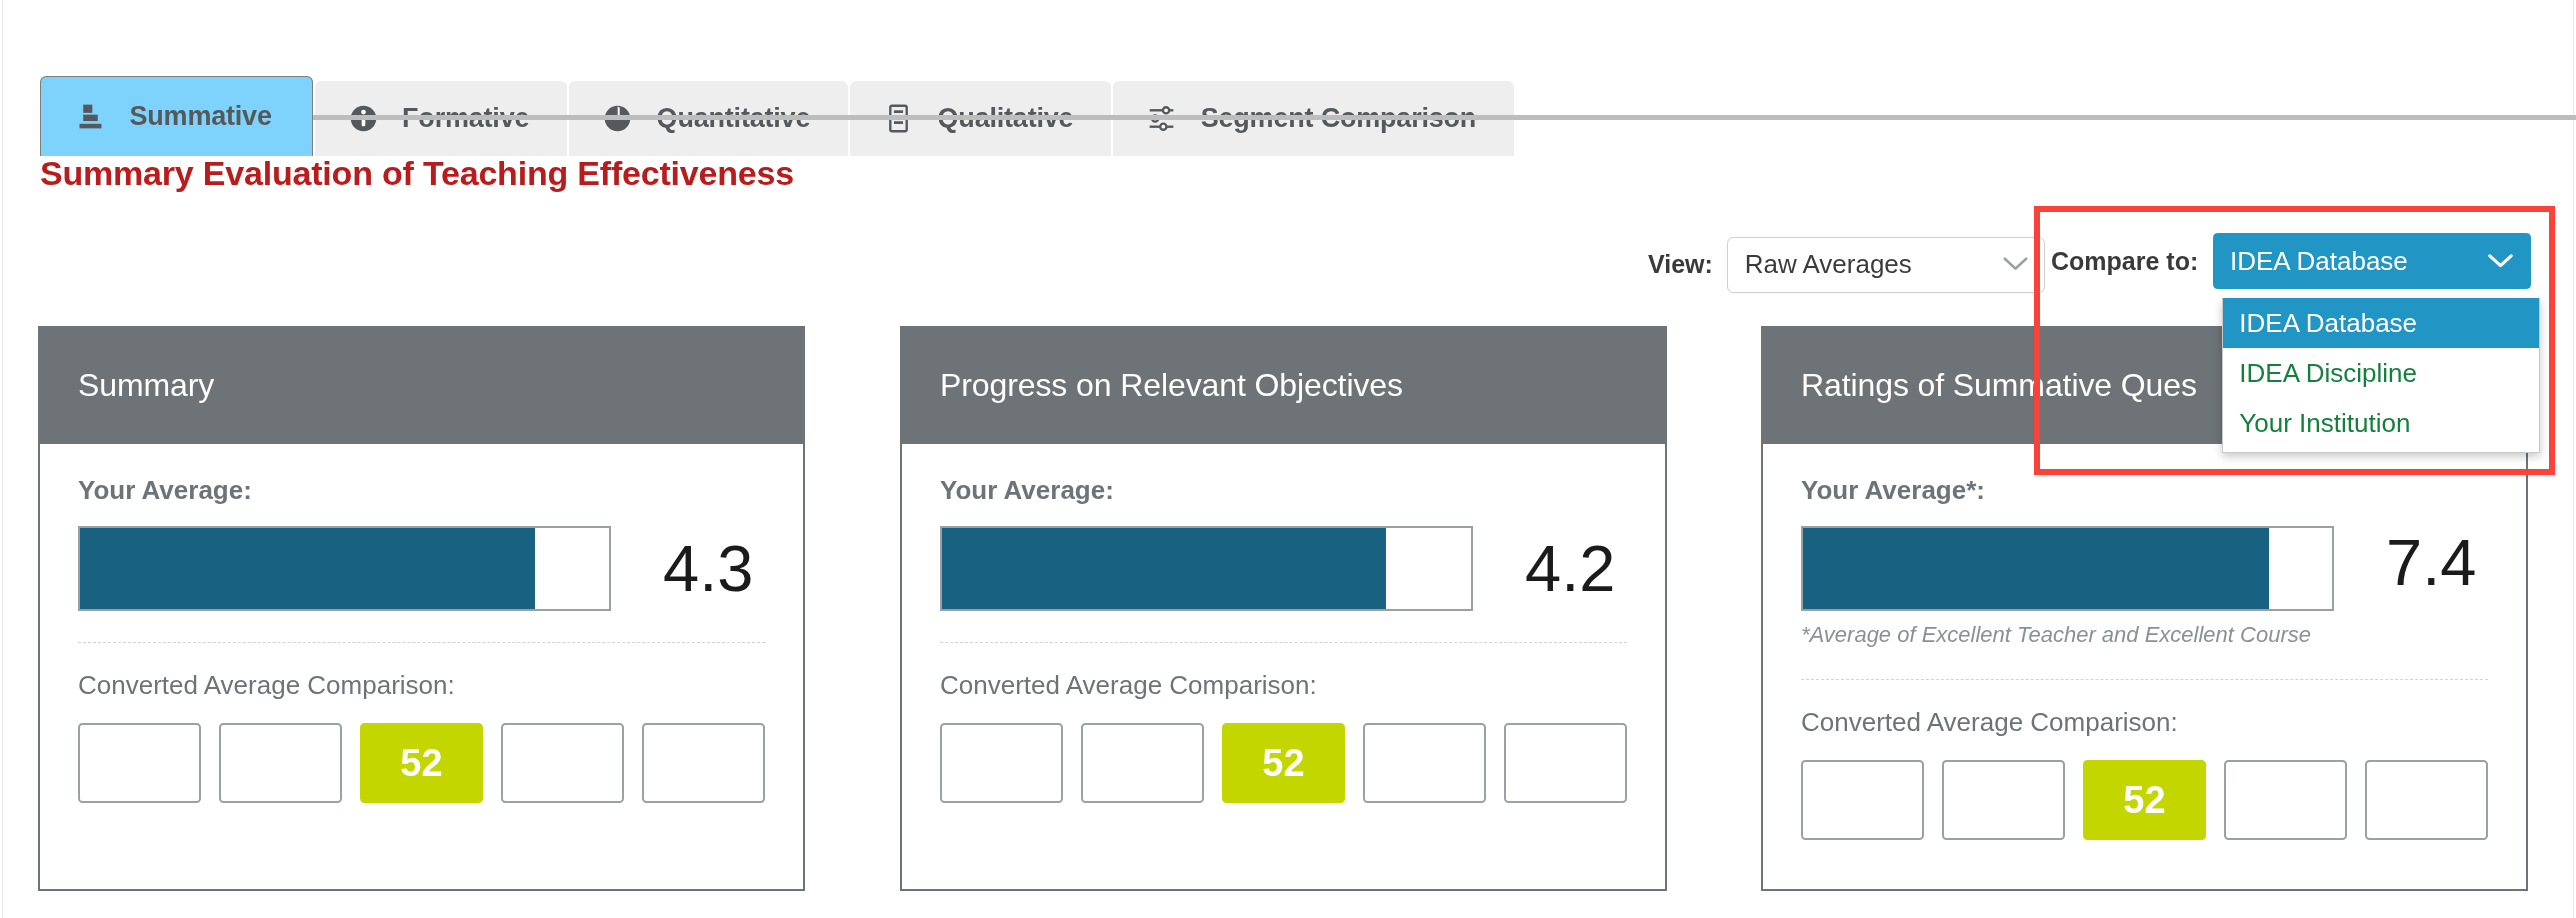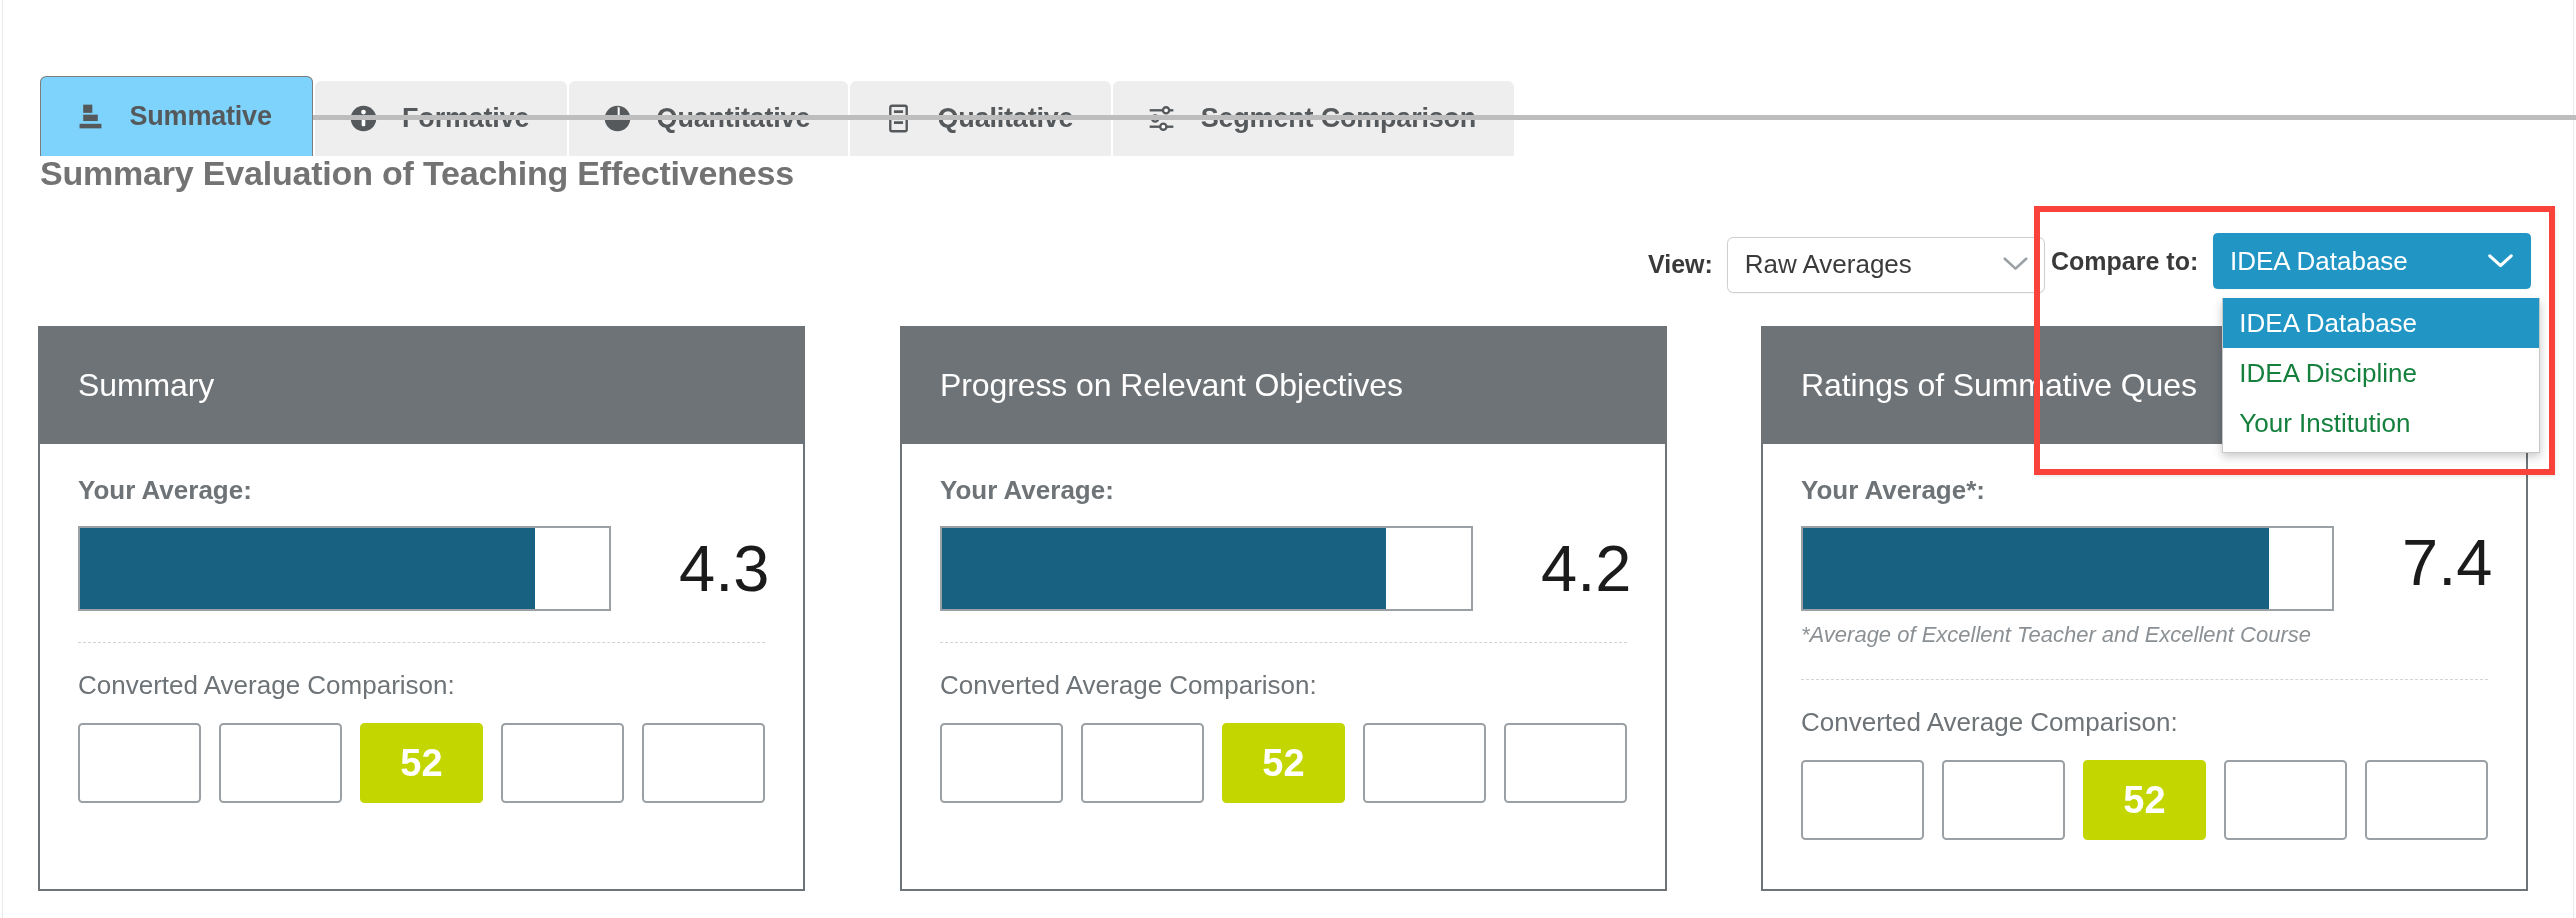--- a/index.html
+++ b/index.html
@@ -85,21 +85,21 @@
     flex: 0 0 auto;
   }
   .tab-icon svg { display: block; }
 
   
   .page-title {
     position: absolute;
     left: 40px; top: 154px;
     font-size: 34px;
     font-weight: bold;
-    color: #737373;
+    color: #b91c1c;
     letter-spacing: -0.2px;
     white-space: nowrap;
   }
 
   
   .controls {
     position: absolute;
     left: 0; top: 233px;
     width: 2576px;
     height: 63px;
@@ -246,21 +246,21 @@
     flex: 0 0 auto;
     overflow: hidden;
   }
   .bar-fill {
     height: 100%;
     background: #186180;
   }
   .avg-value {
     font-size: 65px;
     color: #1b1b1b;
-    margin-left: 68px;
+    margin-left: 52px;
     line-height: 1;
     white-space: nowrap;
     font-weight: normal;
   }
 
   .avg-note {
     margin-top: 11px;
     font-size: 22px;
     font-style: italic;
     color: #8b9094;

